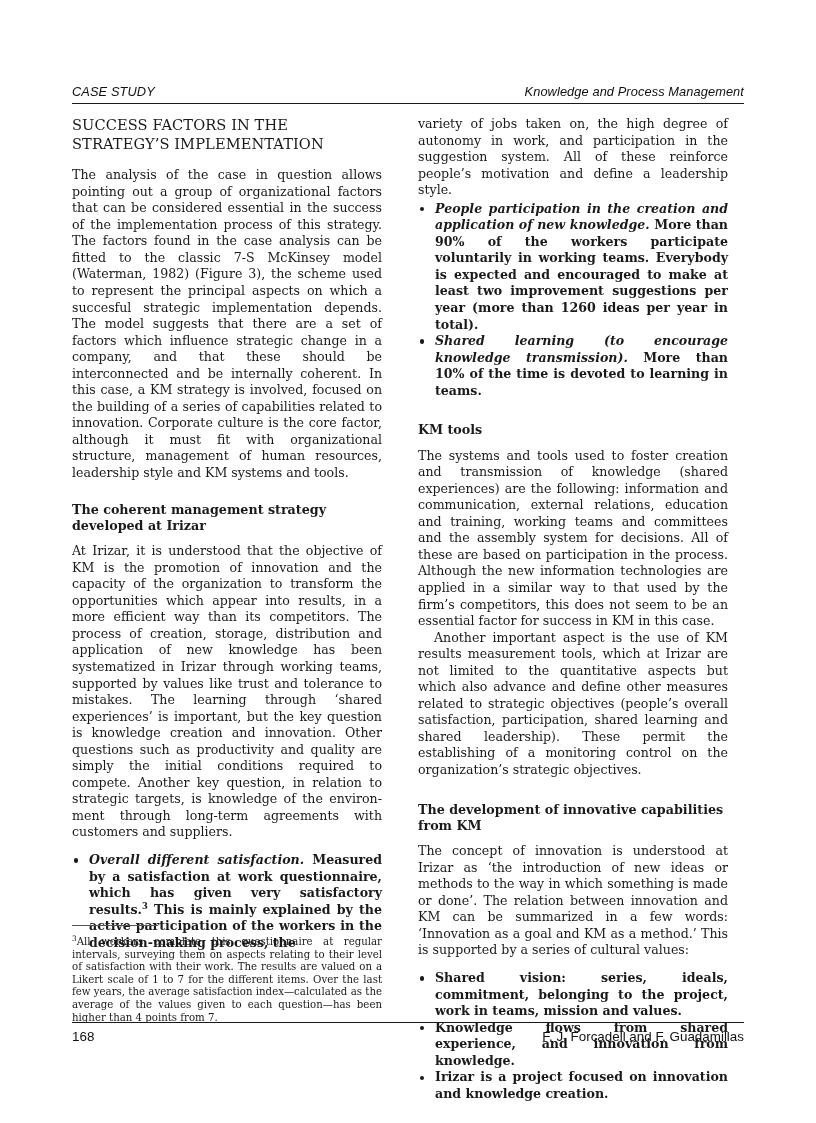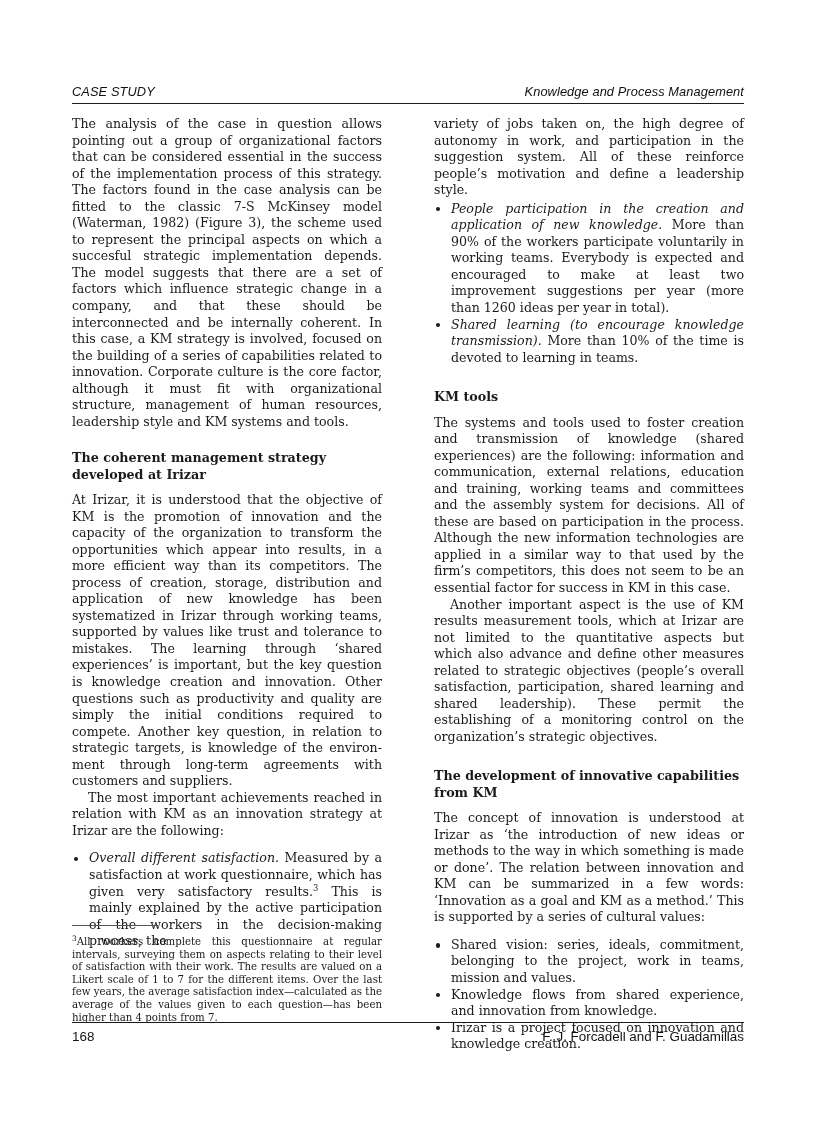--- a/index.html
+++ b/index.html
@@ -47,21 +47,21 @@
     position: absolute;
     top: 116px;
     width: 310px;
     font-size: 12.6px;
     line-height: 16.55px;
     text-align: justify;
     text-justify: inter-word;
     hyphens: manual;
   }
   .col-left  { left: 72px; }
-  .col-right { left: 434px; }
+  .col-right { left: 418px; }
 
   h1.sec-title {
     font-family: "DejaVu Serif", "Liberation Serif", serif;
     font-weight: normal;
     font-size: 14.6px;
     line-height: 18.6px;
     margin: 0 0 14px 0;
     text-align: left;
     letter-spacing: 0.1px;
   }
@@ -86,20 +86,21 @@
     list-style: none;
     margin: 11px 0 0 0;
     padding: 0;
   }
   ul.bullets.nogap { margin-top: 2px; }
   ul.bullets li {
     position: relative;
     padding-left: 17px;
     margin: 0 0 0 0;
     text-align: justify;
+    font-weight: bold;
   }
   ul.bullets li + li { margin-top: 0; }
   ul.bullets li .dot {
     position: absolute;
     left: 2px;
     top: 6.3px;
     width: 4.4px;
     height: 4.4px;
     background: #1a1a1a;
     border-radius: 50%;
@@ -164,28 +165,28 @@
 <div class="page">
 
   <div class="running-head">
     <span>CASE STUDY</span>
     <span>Knowledge and Process Management</span>
   </div>
   <div class="rule-head"></div>
 
   <div class="col col-left">
 
+    <h1 class="sec-title">SUCCESS FACTORS IN THE STRATEGY’S IMPLEMENTATION</h1>
 
     <p class="para">The analysis of the case in question allows pointing out a group of organizational factors that can be considered essential in the success of the imple­mentation process of this strategy. The factors found in the case analysis can be fitted to the classic 7-S McKinsey model (Waterman, 1982) (Figure 3), the scheme used to represent the principal aspects on which a succesful strategic implementation depends. The model suggests that there are a set of factors which influence strategic change in a company, and that these should be interconnected and be internally coherent. In this case, a KM strat­egy is involved, focused on the building of a series of capabilities related to innovation. Corporate cul­ture is the core factor, although it must fit with organizational structure, management of human resources, leadership style and KM systems and tools.</p>
 
     <h2 class="sub-title">The coherent management strategy developed at Irizar</h2>
 
     <p class="para">At Irizar, it is understood that the objective of KM is the promotion of innovation and the capacity of the organization to transform the opportunities which appear into results, in a more efficient way than its competitors. The process of creation, storage, distri­bution and application of new knowledge has been systematized in Irizar through working teams, sup­ported by values like trust and tolerance to mistakes. The learning through ‘shared experiences’ is impor­tant, but the key question is knowledge creation and innovation. Other questions such as productivity and quality are simply the initial conditions required to compete. Another key question, in rela­tion to strategic targets, is knowledge of the environ­ment through long-term agreements with customers and suppliers.</p>
 
-    <p class="para">The most important achievements reached in relation with KM as an innovation strategy at Irizar are the following:</p>
 
     <ul class="bullets">
       <li>
         <span class="dot"></span><span class="it">Overall different satisfaction.</span><span> Measured by a satisfaction at work questionnaire, which has given very satisfactory results.</span><sup class="fn">3</sup><span> This is mainly explained by the active participation of the workers in the decision-making process, the</span>
       </li>
     </ul>
   </div>
 
   <div class="col col-right">
 

